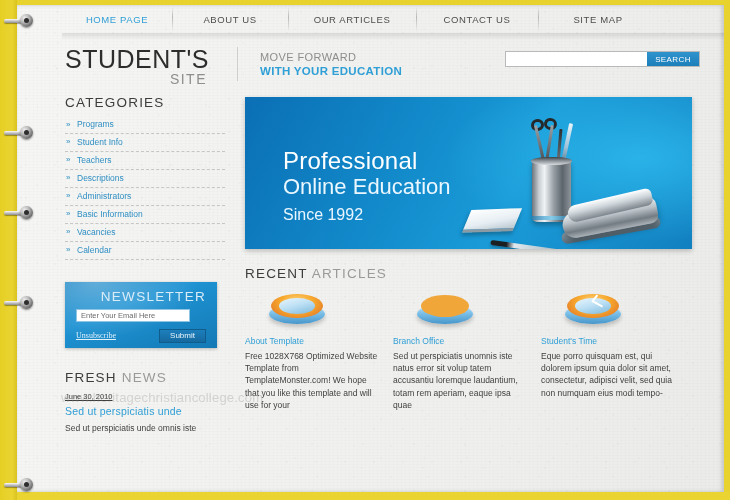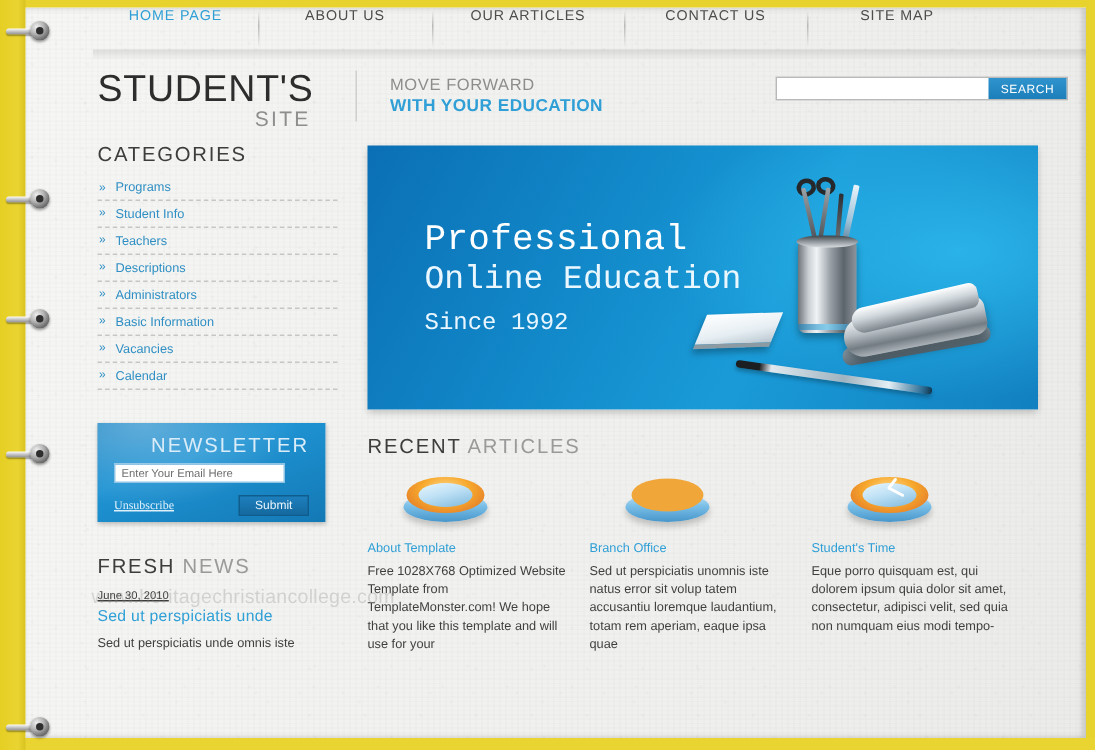--- a/index.html
+++ b/index.html
@@ -86,21 +86,21 @@
   
   #topnav {
     position: relative;
     height: 28px;
     margin-left: 45px;
     display: flex;
     align-items: stretch;
   }
   .nav-item {
     position: relative;
-    display: flex; justify-content: center;
+    display: flex; align-items: center; justify-content: center;
     font-size: 9.5px;
     letter-spacing: .6px;
     color: #4d4d4d;
     cursor: pointer;
     text-transform: uppercase;
   }
   .nav-item + .nav-item:before {
     content:"";
     position:absolute; left:0; top:2px; bottom:1px;
     width:1px;
@@ -110,21 +110,21 @@
   #navshadow {
     position:absolute; left:0; right:0; top:28px; height:7px;
     background: linear-gradient(180deg, rgba(0,0,0,0.10) 0%, rgba(0,0,0,0) 100%);
     pointer-events:none;
   }
 
   
   #header {
     position: relative;
     height: 62px;
-    padding: 14px 12px 0 48px;
+    padding: 14px 24px 0 48px;
     display: flex;
     align-items: flex-start;
   }
   #logo { position:relative; width:150px; }
   #logo .l1 {
     font-size: 25px; letter-spacing: .5px; color:#2d2d2d; line-height:24px;
     font-family:"Liberation Sans", sans-serif;
   }
   #logo .l2 {
     font-size: 14px; color:#8e8e8e; letter-spacing:1.5px;
@@ -233,28 +233,27 @@
     font-size:13px;
     color:rgba(140,140,140,.30);
     letter-spacing:.2px;
     white-space:nowrap;
     pointer-events:none;
   }
 
   
   #hero {
     position:relative;
-    width:447px; height:176px;
+    width:447px; height:152px;
     margin-top:2px;
     background:
       radial-gradient(ellipse 70% 90% at 88% 40%, #2ab3e8 0%, rgba(42,179,232,0) 62%),
       linear-gradient(118deg, #0b6fb5 0%, #1187c8 32%, #1a9bd8 60%, #1280c0 100%);
     box-shadow:0 2px 5px rgba(0,0,0,.22);
     overflow:hidden;
-    font-family:Liberation Mono, monospace;
   }
   #hero .hero-text {
     position:absolute; left:38px; top:50px; color:#fff;
   }
   #hero .h1 { font-size:24px; line-height:27px; letter-spacing:.2px; }
   #hero .h2 { font-size:22px; line-height:26px; color:#eaf7ff; font-weight:300; }
   #hero .h3 { font-size:16px; line-height:24px; margin-top:3px; color:#e9f6ff; }
 
   
   .obj { position:absolute; }

